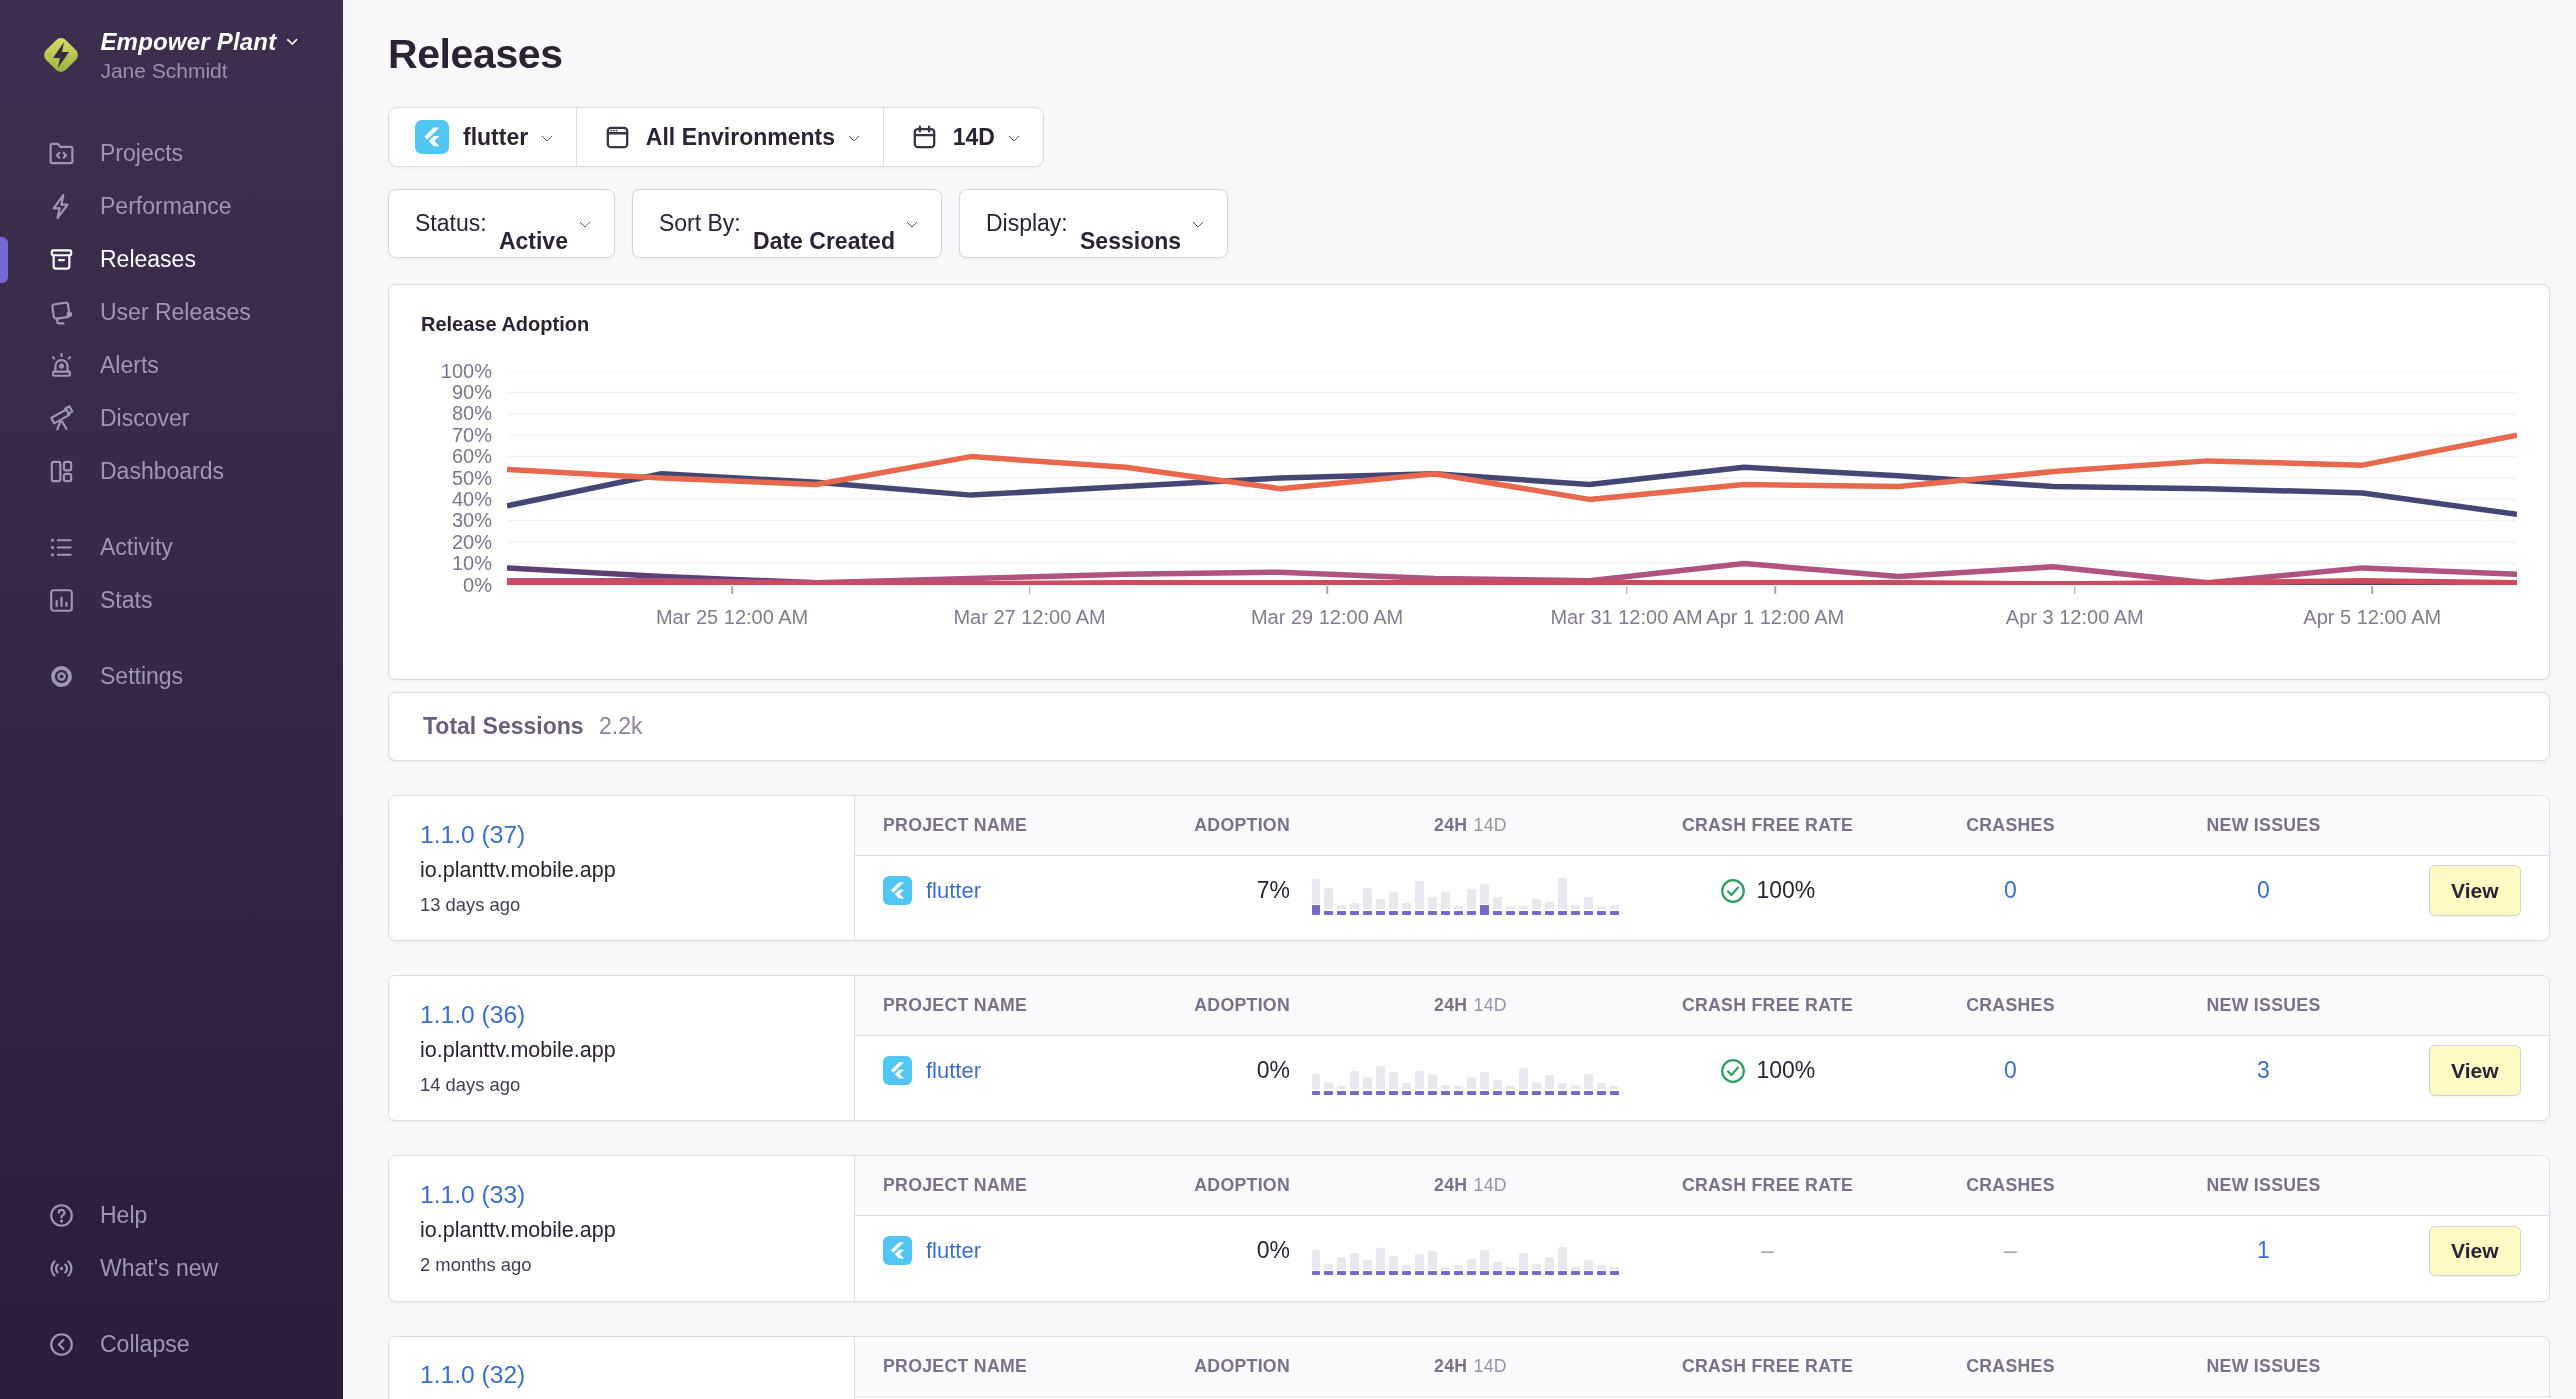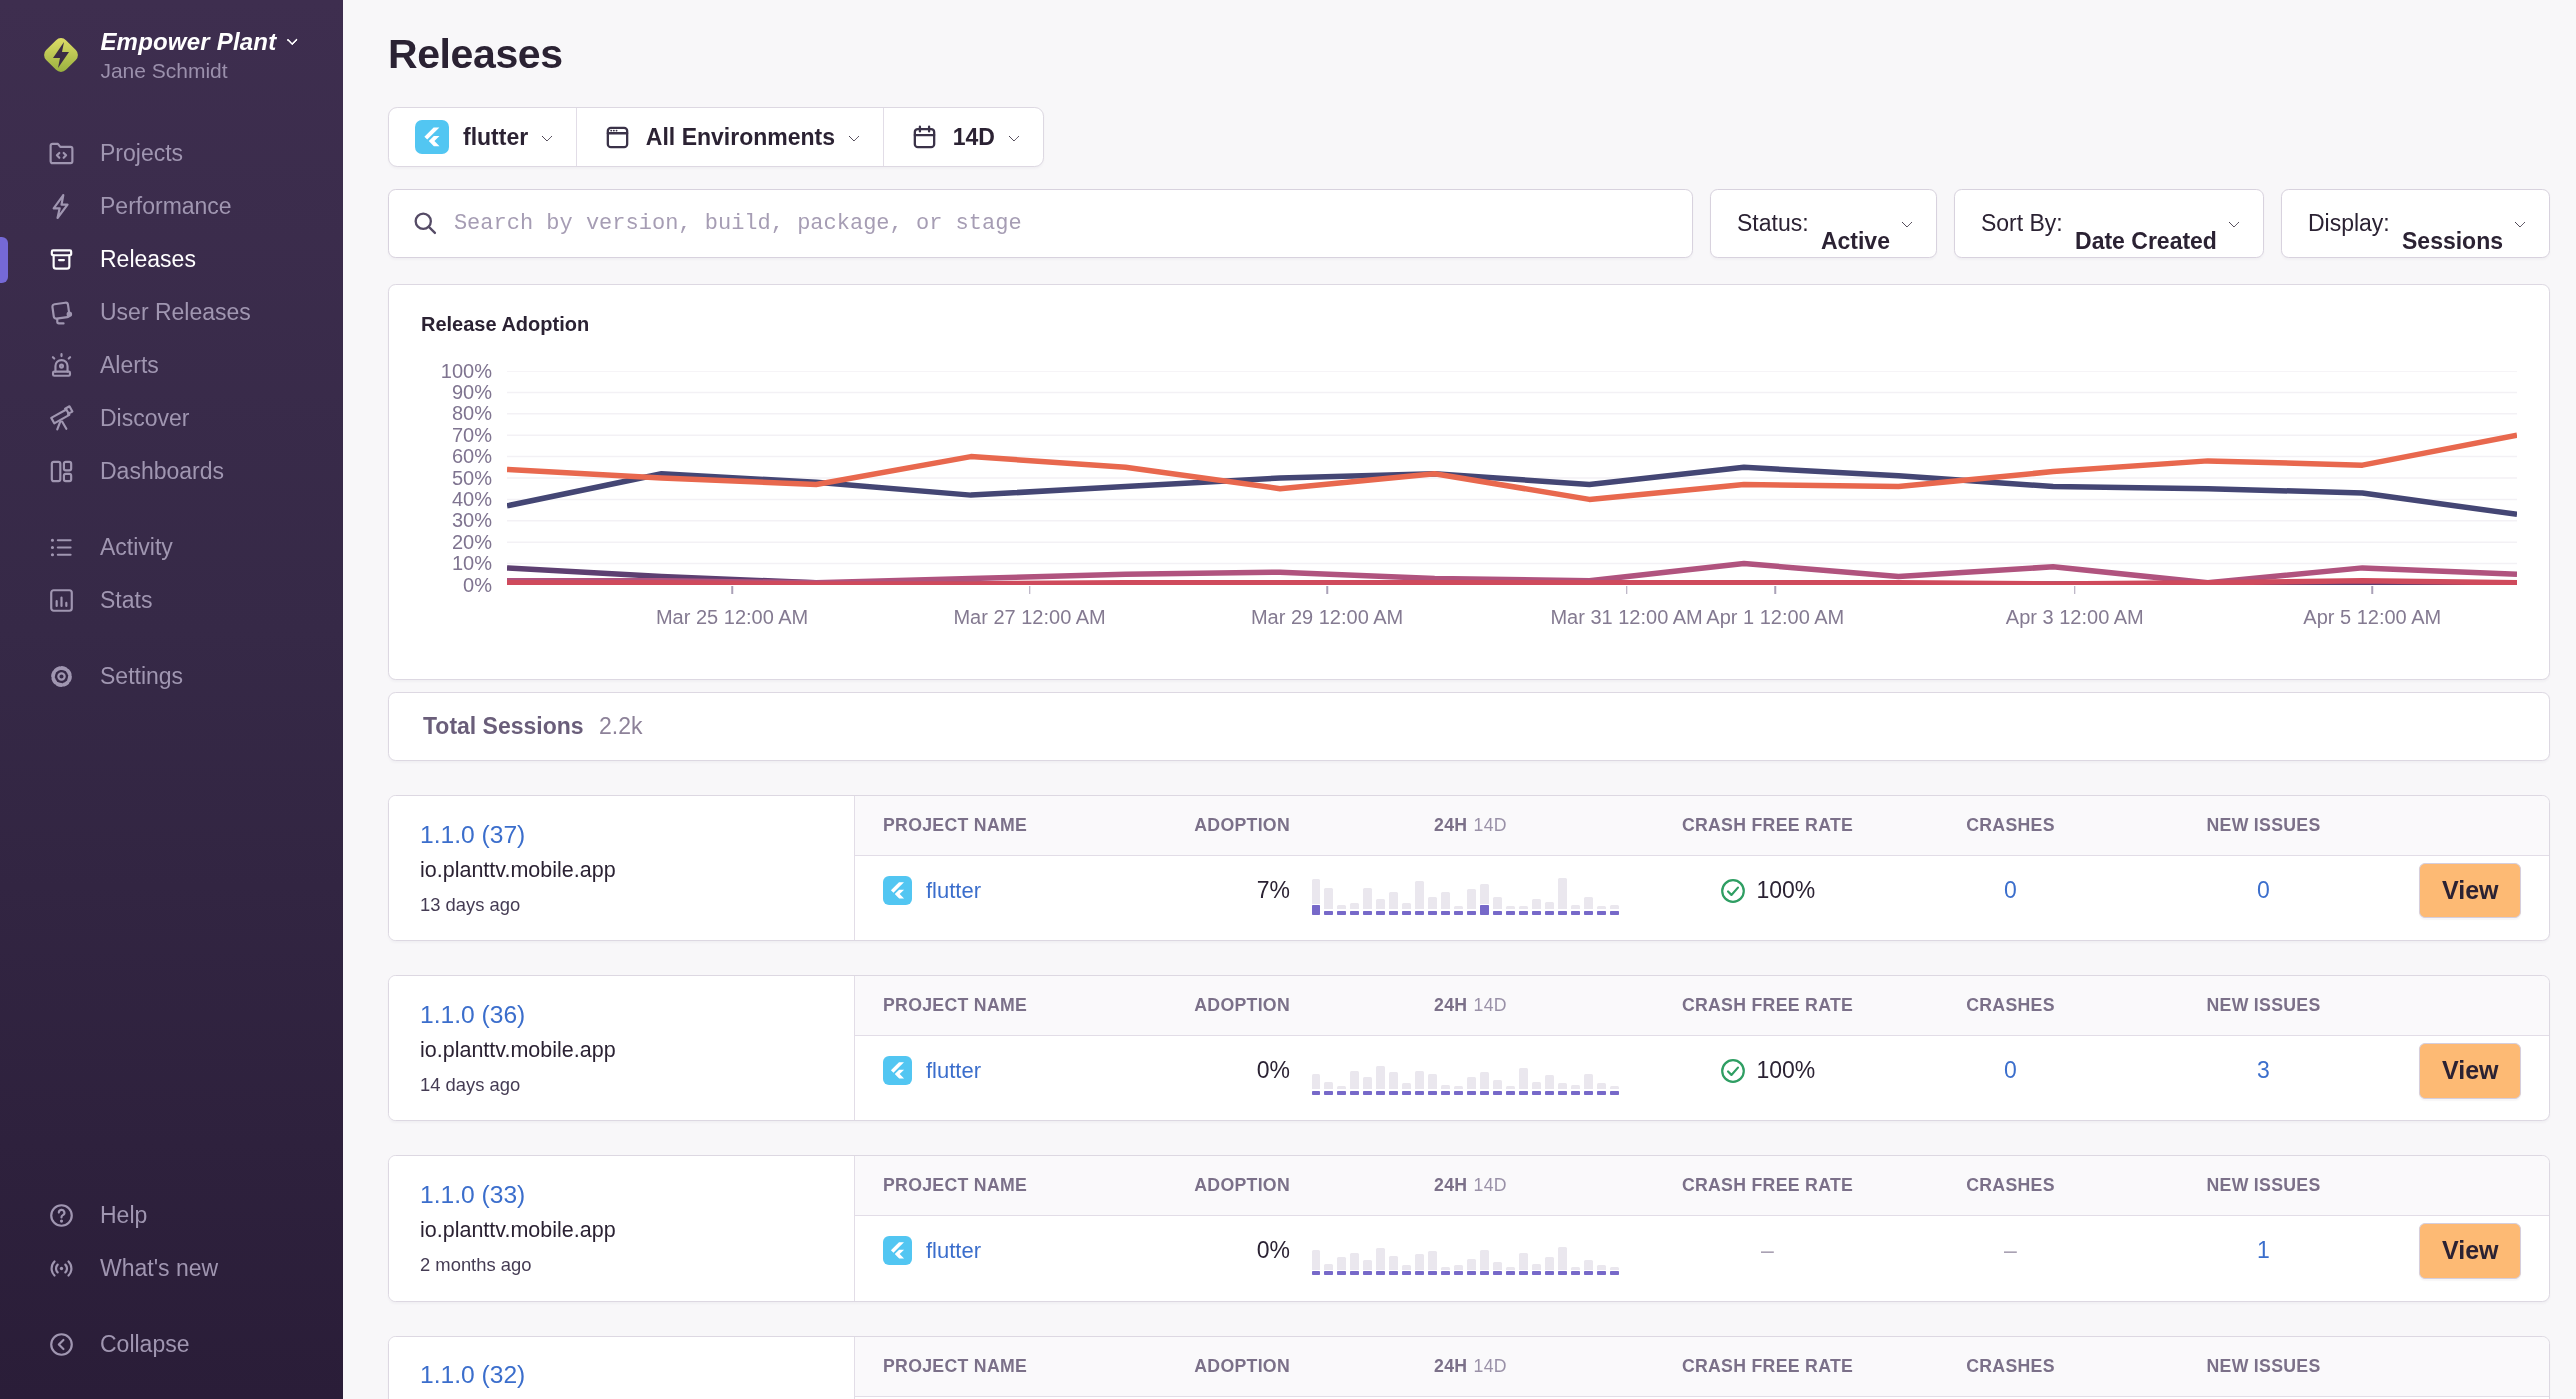--- a/index.html
+++ b/index.html
@@ -133,22 +133,22 @@
   .sbar-g { background: #eae7ee; border-radius: 1.5px 1.5px 0 0; }
   .sbar-p { background: #7769c9; margin-top: 1.5px; border-radius: 0.8px; }
   .cf-cell { display: flex; align-items: center; justify-content: center; gap: 10.8px; }
   .cf-cell svg { width: 26px; height: 26px; }
   .cf-val { font-size: 23px; color: #2b2233; }
   .num-link { font-size: 23px; color: #3b6ecc; cursor: pointer; }
   .dash { font-size: 23px; color: #a9a1b3; }
   .view-cell { text-align: right; }
   .view-btn {
     font-family: "Liberation Sans", sans-serif;
-    background: #fdba74; border: 1.5px solid #d5cedd; border-radius: 6.1px;
-    font-size: 25px; font-weight: 700; color: #2b2233; padding: 12.3px 21.5px; cursor: pointer;
+    background: #fef9c3; border: 1.5px solid #d5cedd; border-radius: 6.1px;
+    font-size: 21px; font-weight: 700; color: #2b2233; padding: 12.3px 21.5px; cursor: pointer;
     box-shadow: 0 1.5px 1.5px rgba(43,34,51,0.04);
   }
 </style>
 </head>
 <body>
 
 <svg width="0" height="0" style="position:absolute">
   <defs>
     <linearGradient id="logo-grad" x1="0" y1="0" x2="1" y2="1">
       <stop offset="0" stop-color="#e3e06a"></stop>
@@ -350,27 +350,20 @@
             <rect x="4" y="5" width="16" height="15" rx="2.5"></rect>
             <path d="M8.2 3v4M15.8 3v4M4 10h16"></path>
           </svg>
         </span>
         <span class="flabel">14D</span>
         <span class="chev"></span>
       </div>
     </div>
 
     <div class="search-row">
-      <div class="search-box">
-        <svg viewBox="0 0 24 24" fill="none" stroke="currentColor" stroke-width="2" stroke-linecap="round">
-          <circle cx="10.5" cy="10.5" r="6.5"></circle>
-            <path d="M15.3 15.3 20.5 20.5"></path>
-        </svg>
-        <input type="text" placeholder="Search by version, build, package, or stage" style="">
-      </div>
       <button class="drop-btn">
         <span>Status:</span>
         <b>Active</b>
         <span class="chev"></span>
       </button>
       <button class="drop-btn">
         <span>Sort By:</span>
         <b>Date Created</b>
         <span class="chev"></span>
       </button>

